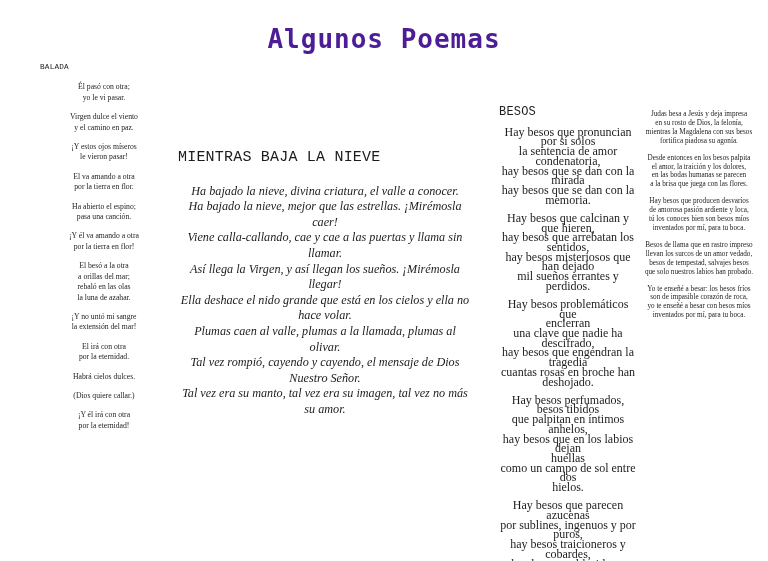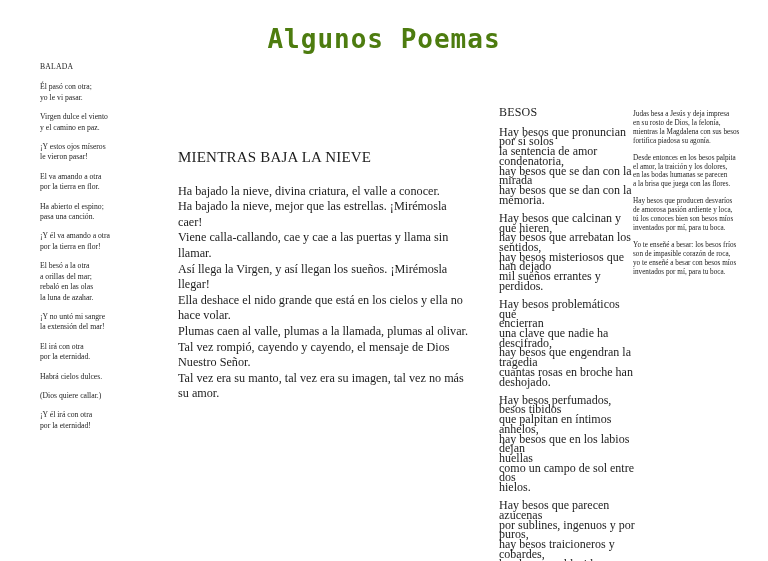--- a/index.html
+++ b/index.html
@@ -21,21 +21,21 @@
   .doc-title {
     position: absolute;
     top: 24px;
     left: 0;
     width: 768px;
     text-align: center;
     font-family: "DejaVu Sans Mono", monospace;
     font-weight: bold;
     font-size: 26px;
     letter-spacing: 1px;
-    color: #4d7c0f;
+    color: #4c1d95;
     margin: 0;
   }
   .col {
     position: absolute;
   }
   .col-balada {
     left: 40px;
     top: 62px;
     width: 128px;
     font-size: 7.7px;
@@ -60,32 +60,34 @@
     top: 110px;
     width: 132px;
     font-size: 7.2px;
     line-height: 8.9px;
   }
   .poem-heading {
     font-size: inherit;
     font-weight: normal;
     margin: 0 0 10px 0;
     letter-spacing: 0.2px;
+    font-family: Liberation Mono, monospace;
   }
   .col-nieve .poem-heading {
     font-size: 15px;
     margin: 0 0 18px 0;
   }
   .stanza {
     white-space: pre-line;
     margin: 0 0 9px 0;
+    text-align: center;
   }
   .col-besos-1 .stanza { margin-bottom: 8.5px; }
   .col-besos-2 .stanza { margin-bottom: 8px; }
-  .col-nieve .stanza { margin-bottom: 0; }
+  .col-nieve .stanza { margin-bottom: 0; font-style: italic; }
 </style>
 </head>
 <body>
 
 <div class="page">
 
   <h1 class="doc-title">Algunos Poemas</h1>
 
   <div class="col col-balada">
     <h2 class="poem-heading">BALADA</h2>
@@ -162,19 +164,23 @@
 mientras la Magdalena con sus besos
 fortifica piadosa su agonía.</p>
     <p class="stanza">Desde entonces en los besos palpita
 el amor, la traición y los dolores,
 en las bodas humanas se parecen
 a la brisa que juega con las flores.</p>
     <p class="stanza">Hay besos que producen desvaríos
 de amorosa pasión ardiente y loca,
 tú los conoces bien son besos míos
 inventados por mí, para tu boca.</p>
+    <p class="stanza">Besos de llama que en rastro impreso
+llevan los surcos de un amor vedado,
+besos de tempestad, salvajes besos
+que solo nuestros labios han probado.</p>
     <p class="stanza">Yo te enseñé a besar: los besos fríos
 son de impasible corazón de roca,
 yo te enseñé a besar con besos míos
 inventados por mí, para tu boca.</p>
   </div>
 
 </div>
 
 </body></html>

